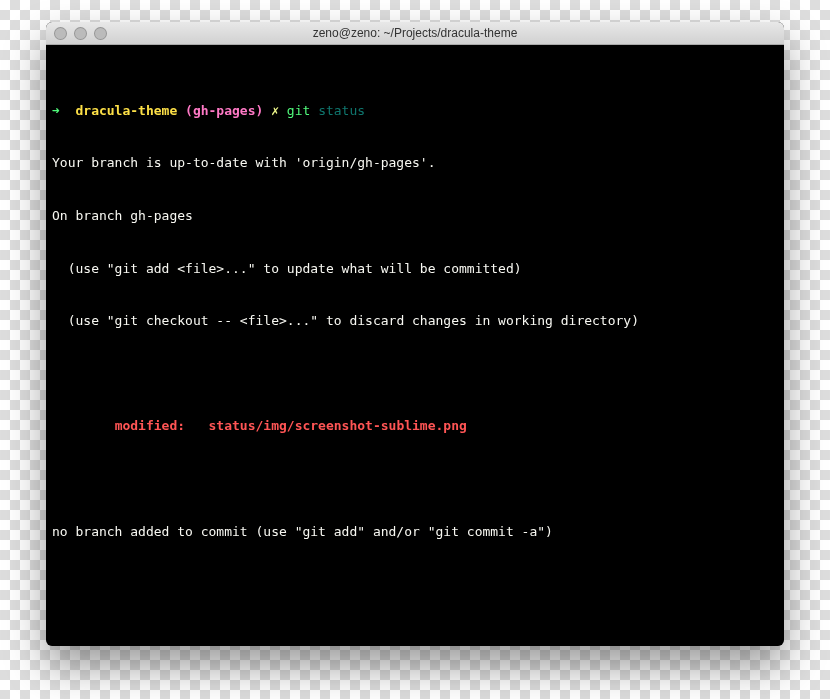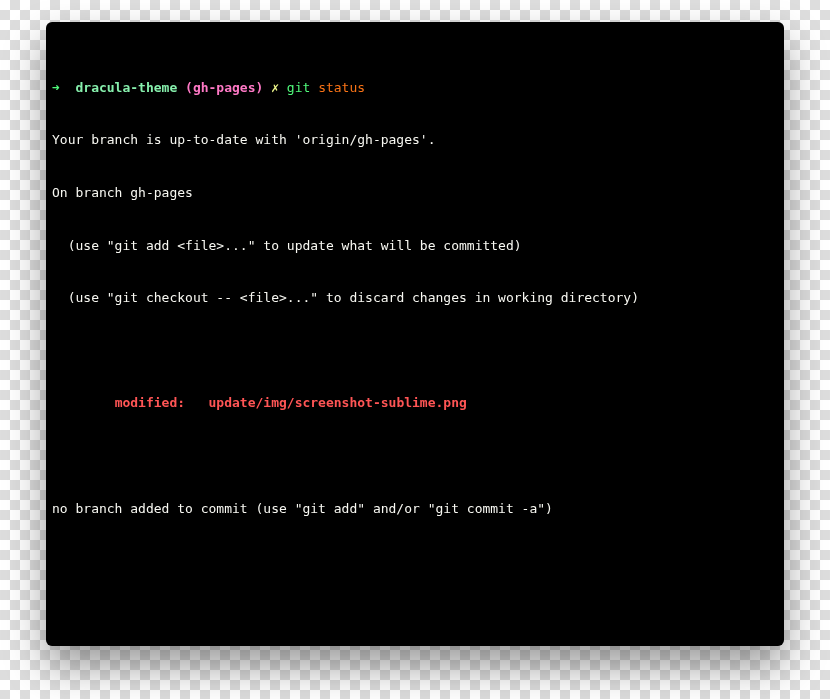--- a/index.html
+++ b/index.html
@@ -54,42 +54,50 @@
     pointer-events: none;
   }
   .terminal {
     padding: 4px 6px;
     color: #f8f8f2;
     line-height: 1.35;
     white-space: pre-wrap;
   }
   .line { min-height: 17px; }
   .arrow { color: #50fa7b; font-weight: bold; }
-  .dir { color: #86efac; font-weight: bold; }
+  .dir { color: #fde047; font-weight: bold; }
   .branch { color: #ff79c6; font-weight: bold; }
   .x { color: #f1fa8c; font-weight: bold; }
   .git { color: #50fa7b; text-align: right; }
-  .cmd { color: #f97316; }
+  .cmd { color: #0f766e; }
   .out { color: #f8f8f2; }
   .red { color: #ff5555; font-weight: bold; margin-top: 27px; }
 </style>
 </head>
 <body>
 
 <div class="window">
+  <div class="titlebar">
+    <div class="traffic">
+      <div class="dot"></div>
+      <div class="dot"></div>
+      <div class="dot"></div>
+    </div>
+    <div class="title">zeno@zeno: ~/Projects/dracula-theme</div>
+  </div>
 
   <div class="terminal">
     
     <div class="line"><span class="arrow">➜</span>  <span class="dir">dracula-theme</span> <span class="branch">(</span><span class="branch">gh-pages</span><span class="branch">)</span> <span class="x">✗</span> <span class="git">git</span><span class="cmd"> status</span></div>
     <div class="line out">Your branch is up-to-date with 'origin/gh-pages'.</div>
     <div class="line out">On branch gh-pages</div>
     <div class="line out">  (use "git add &lt;file&gt;..." to update what will be committed)</div>
     <div class="line out">  (use "git checkout -- &lt;file&gt;..." to discard changes in working directory)</div>
     <div class="line">&nbsp;</div>
-    <div class="line"><span class="red">        modified:   </span><span class="red">update/img/screenshot-sublime.png</span></div>
+    <div class="line"><span class="red">        modified:   </span><span class="red">status/img/screenshot-sublime.png</span></div>
     <div class="line">&nbsp;</div>
     <div class="line out">no branch added to commit (use "git add" and/or "git commit -a")</div>
 
     
     
 
     
     
     
     

